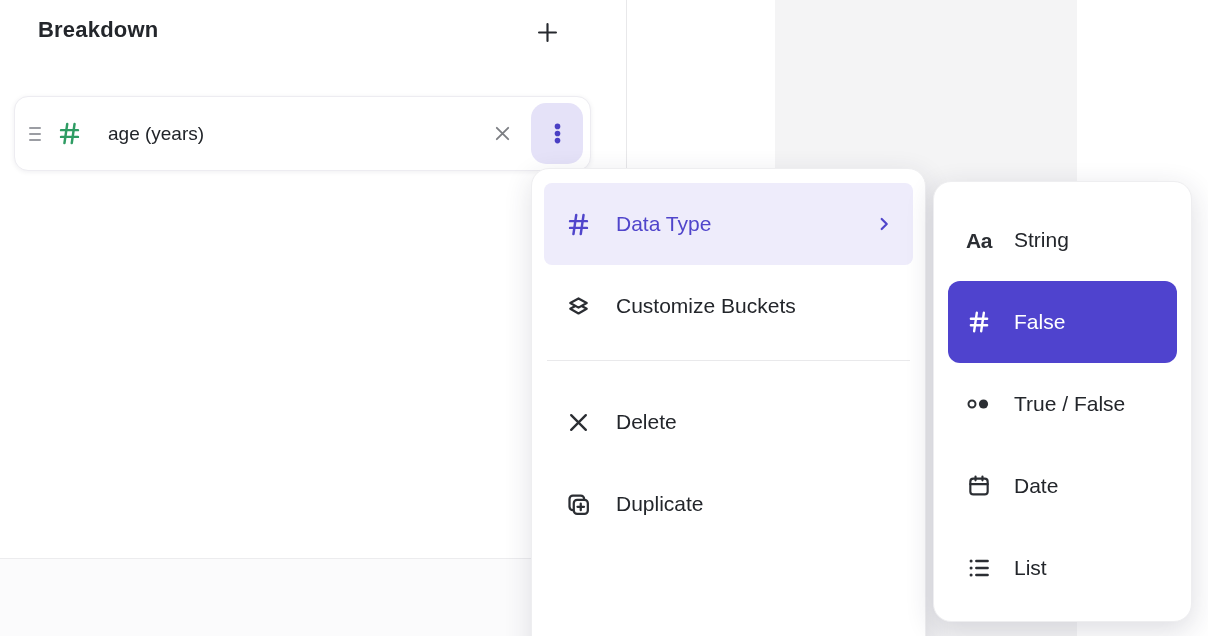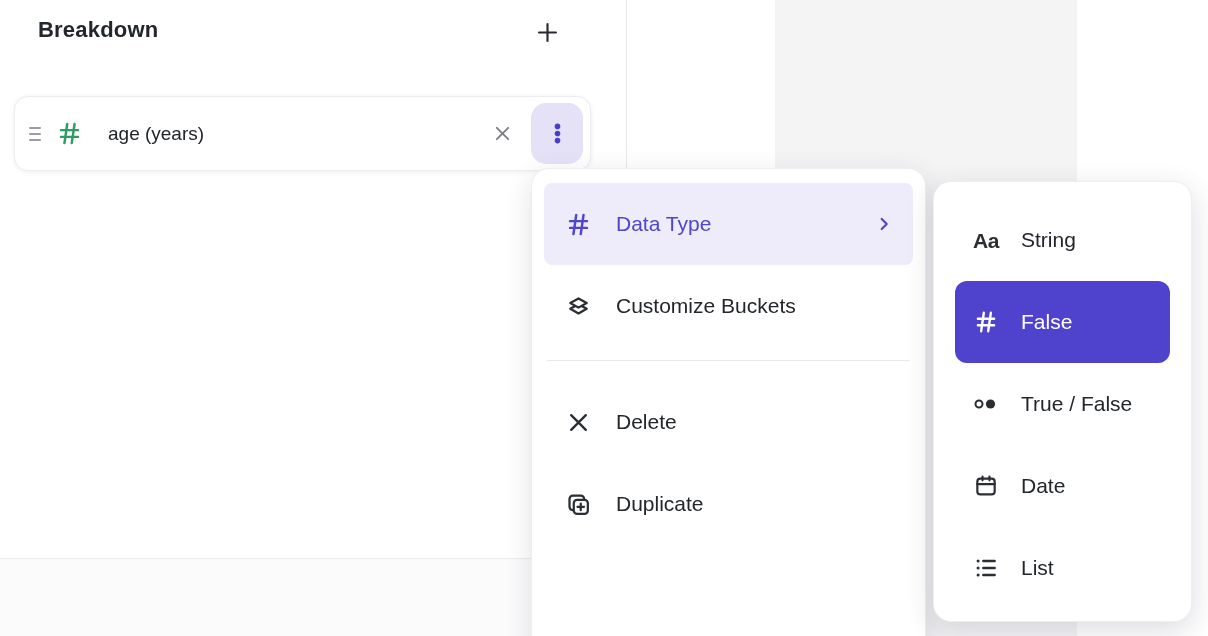--- a/index.html
+++ b/index.html
@@ -45,21 +45,21 @@
   .menu-item .mi-icon { width:27px; height:27px; color:#2b2e33; flex:none; }
   .menu-item .mi-label { margin-left:24px; white-space:nowrap; }
   .menu-item.active { background:#eeecfb; color:#5045cb; }
   .menu-item.active .mi-icon { color:#5045cb; }
   .mi-chevron { margin-left:auto; color:#5045cb; }
   .menu-divider { height:1px; background:#e9e9eb; margin:13px 3px 20px; }
 
   
   .submenu { position:absolute; left:933px; top:181px; width:259px; height:441px;
     background:#fff; border:1px solid #eeeef0; border-radius:18px;
-    box-shadow:0 8px 28px rgba(40,40,70,.16); padding:17px 21px; z-index:3; }
+    box-shadow:0 8px 28px rgba(40,40,70,.16); padding:17px 14px; z-index:3; }
   .sub-item { height:82px; border-radius:12px; display:flex; align-items:center;
     padding:0 10px 0 16px; font-size:21px; color:#23262b; cursor:pointer; }
   .sub-item .si-icon { width:30px; flex:none; display:flex; align-items:center; justify-content:center; color:#2b2e33; }
   .sub-item .si-label { margin-left:20px; white-space:nowrap; }
   .sub-item.selected { background:#4f43ce; color:#ffffff; }
   .sub-item.selected .si-icon { color:#ffffff; }
   .aa-glyph { font-size:21px; font-weight:600; letter-spacing:-.5px; line-height:1; }
 </style>
 </head>
 <body>

